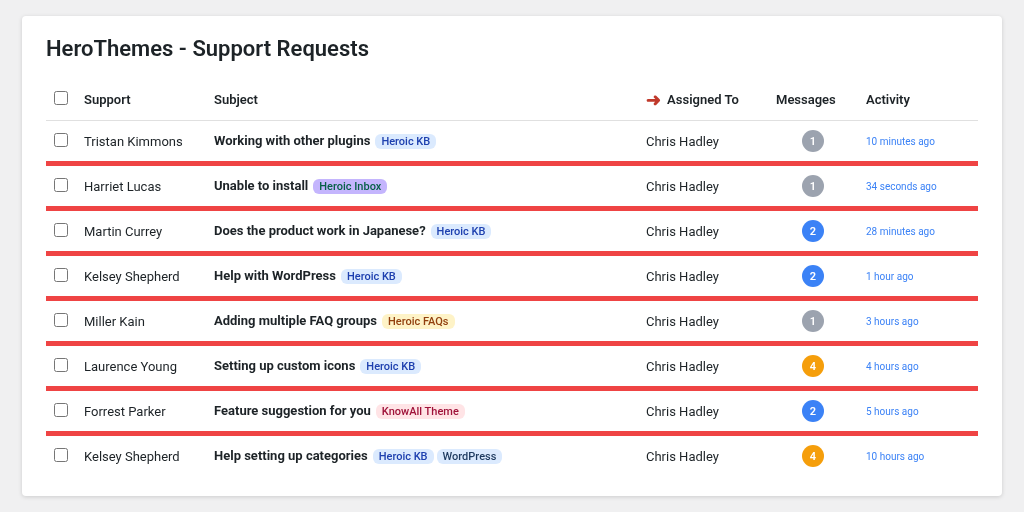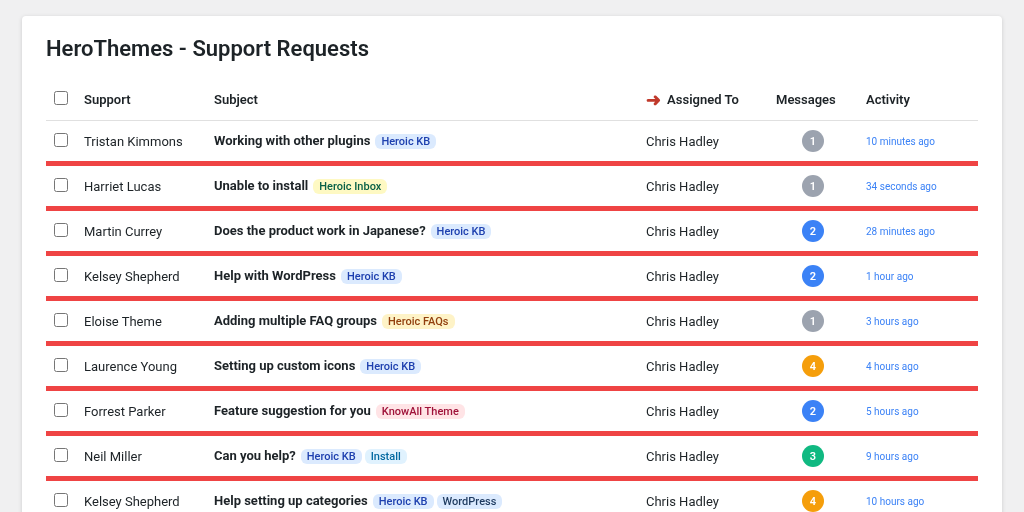--- a/index.html
+++ b/index.html
@@ -80,21 +80,21 @@
     }
     .tag {
       display: inline-block;
       padding: 1px 6px;
       border-radius: 6px;
       font-size: 11px;
       font-weight: 500;
       margin-right: 3px;
     }
     .tag-heroic-kb { background: #dbeafe; color: #1e40af; }
-    .tag-heroic-inbox { background: #fef9c3; color: #065f46; }
+    .tag-heroic-inbox { background: #c4b5fd; color: #065f46; }
     .tag-heroic-faqs { background: #fef3c7; color: #92400e; }
     .tag-custom { background: #f3e8ff; color: #6b21a8; }
     .tag-knowall { background: #ffe4e6; color: #9f1239; }
     .tag-install { background: #e0f2fe; color: #0369a1; }
     .tag-wordpress { background: #dbeafe; color: #1e3a5f; }
     .msg-badge {
       display: inline-flex;
       align-items: center;
       justify-content: center;
       width: 22px;
@@ -182,49 +182,41 @@
         <tr>
           <td><input type="checkbox" style=""></td>
           <td class="customer-name">Kelsey Shepherd</td>
           <td><span class="subject-bold">Help with WordPress</span><span class="tag tag-heroic-kb">Heroic KB</span></td>
           <td>Chris Hadley</td>
           <td class="col-messages-cell"><span class="msg-badge badge-blue">2</span></td>
           <td class="activity-text">1 hour ago</td>
         </tr>
         <tr>
           <td><input type="checkbox" style=""></td>
-          <td class="customer-name">Eloise Theme</td>
+          <td class="customer-name">Miller Kain</td>
           <td><span class="subject-bold">Adding multiple FAQ groups</span><span class="tag tag-heroic-faqs">Heroic FAQs</span></td>
           <td>Chris Hadley</td>
           <td class="col-messages-cell"><span class="msg-badge badge-gray">1</span></td>
           <td class="activity-text">3 hours ago</td>
         </tr>
         <tr>
           <td><input type="checkbox" style=""></td>
           <td class="customer-name">Laurence Young</td>
           <td><span class="subject-bold">Setting up custom icons</span><span class="tag tag-heroic-kb">Heroic KB</span></td>
           <td>Chris Hadley</td>
           <td class="col-messages-cell"><span class="msg-badge badge-orange">4</span></td>
           <td class="activity-text">4 hours ago</td>
         </tr>
         <tr>
           <td><input type="checkbox" style=""></td>
           <td class="customer-name">Forrest Parker</td>
           <td><span class="subject-bold">Feature suggestion for you</span><span class="tag tag-knowall">KnowAll Theme</span></td>
           <td>Chris Hadley</td>
           <td class="col-messages-cell"><span class="msg-badge badge-blue">2</span></td>
           <td class="activity-text">5 hours ago</td>
-        </tr>
-        <tr>
-          <td><input type="checkbox" style=""></td>
-          <td class="customer-name">Neil Miller</td>
-          <td><span class="subject-bold">Can you help?</span><span class="tag tag-heroic-kb">Heroic KB</span><span class="tag tag-install">Install</span></td>
-          <td>Chris Hadley</td>
-          <td class="col-messages-cell"><span class="msg-badge badge-green">3</span></td>
-          <td class="activity-text">9 hours ago</td>
         </tr>
         <tr>
           <td><input type="checkbox" style=""></td>
           <td class="customer-name">Kelsey Shepherd</td>
           <td><span class="subject-bold">Help setting up categories</span><span class="tag tag-heroic-kb">Heroic KB</span><span class="tag tag-wordpress">WordPress</span></td>
           <td>Chris Hadley</td>
           <td class="col-messages-cell"><span class="msg-badge badge-orange">4</span></td>
           <td class="activity-text">10 hours ago</td>
         </tr>
       </tbody>

